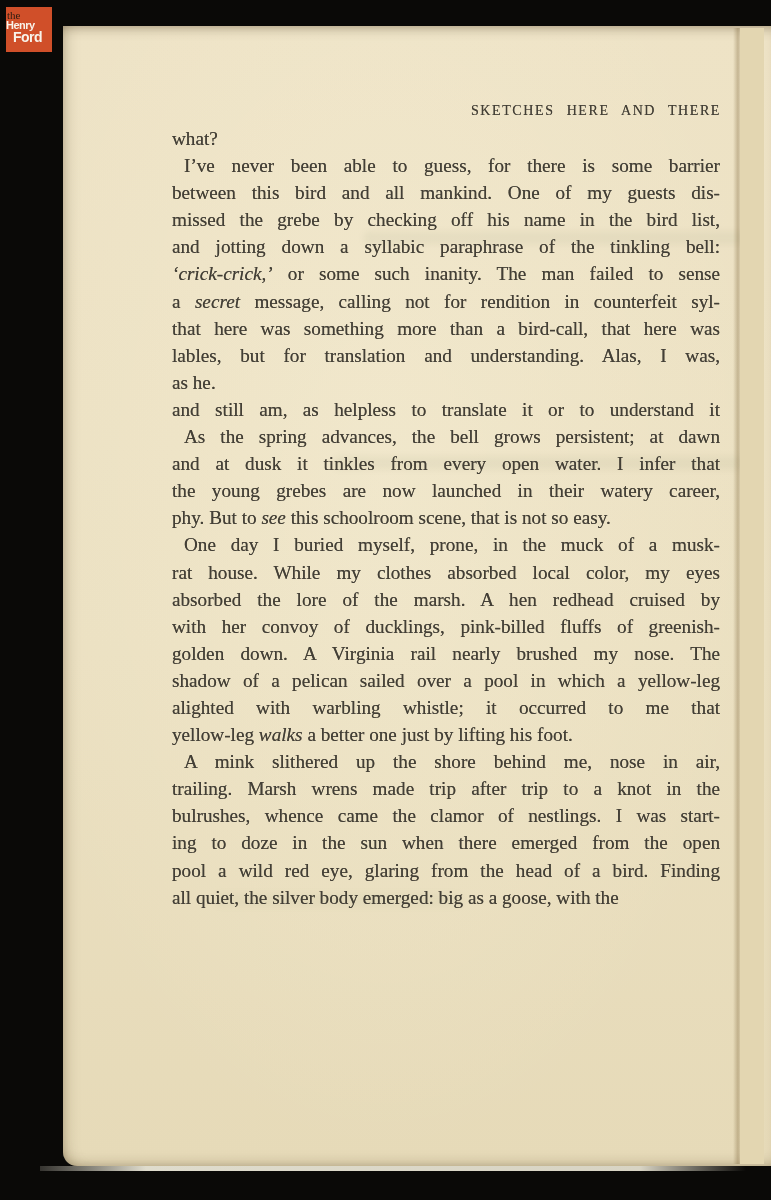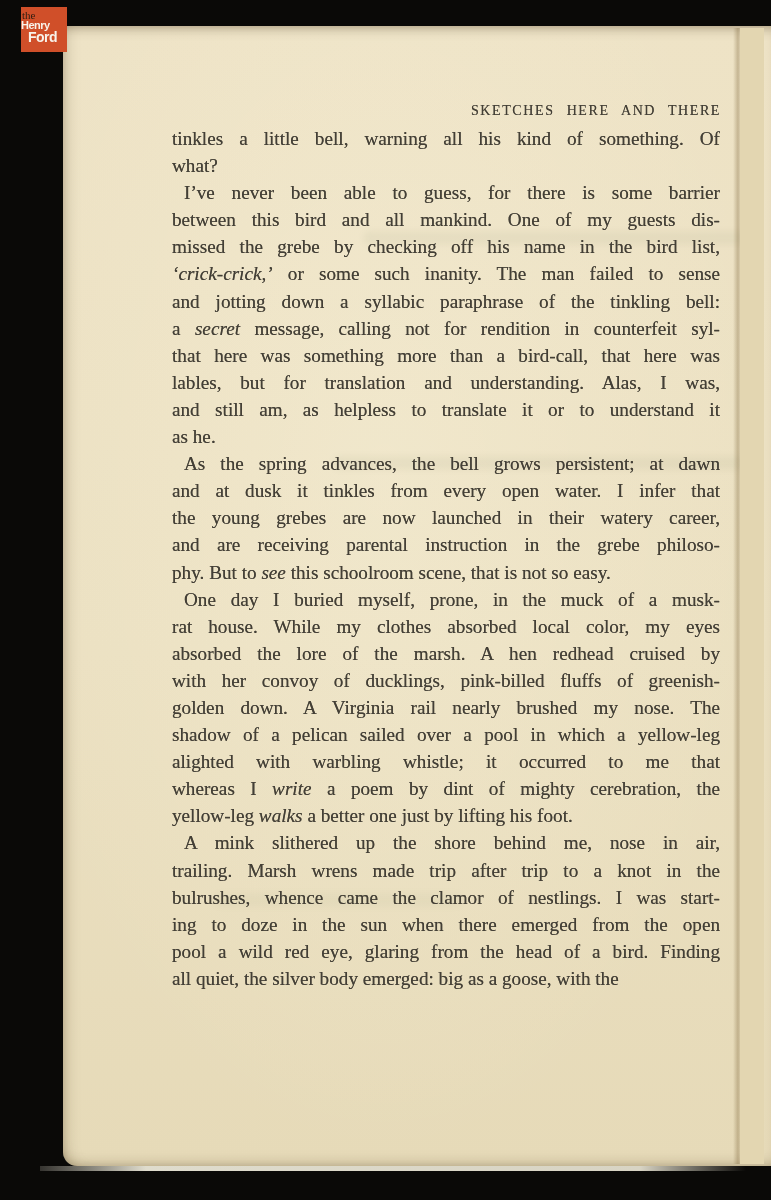--- a/index.html
+++ b/index.html
@@ -61,21 +61,20 @@
     background:linear-gradient(90deg, rgba(226,222,209,.2), #dfdccd 15%, #d8d4c4 85%, rgba(0,0,0,0));
   }
   
   .logo{
     position:absolute;
     left:6px; top:7px;
     width:46px; height:45px;
     background:var(--logo-orange,#d04f29);
     font-family:"Liberation Sans","DejaVu Sans",sans-serif;
     overflow:hidden;
-    margin-left:15px;
   }
   .logo .the{
     display:block;
     color:var(--logo-text-dark,#2e1d12);
     font-size:11px; line-height:10px;
     padding:3px 0 0 1px;
     font-family:"Liberation Serif",serif;
   }
   .logo .l1{
     display:block;
@@ -150,51 +149,48 @@
 <div class="page-main">
 
   <div class="ghost g1"></div>
   <div class="ghost g2"></div>
   <div class="ghost g3"></div>
 
   <div class="running-head">SKETCHES HERE AND THERE</div>
 
   <div class="text-block">
       <div class="para">
-        <div class="line first">tinkles a little bell, warning all his kind of something. Of</div>
         <div class="line last">what?</div>
       </div>
       <div class="para indent">
         <div class="line first">I’ve never been able to guess, for there is some barrier</div>
         <div class="line">between this bird and all mankind. One of my guests dis-</div>
         <div class="line">missed the grebe by checking off his name in the bird list,</div>
+        <div class="line">and jotting down a syllabic paraphrase of the tinkling bell:</div>
         <div class="line"><em>‘crick-crick,’</em> or some such inanity. The man failed to sense</div>
-        <div class="line">and jotting down a syllabic paraphrase of the tinkling bell:</div>
         <div class="line">a <em>secret</em> message, calling not for rendition in counterfeit syl-</div>
         <div class="line">that here was something more than a bird-call, that here was</div>
         <div class="line">lables, but for translation and understanding. Alas, I was,</div>
+        <div class="line last">as he.</div>
         <div class="line">and still am, as helpless to translate it or to understand it</div>
-        <div class="line last">as he.</div>
       </div>
       <div class="para indent">
         <div class="line first">As the spring advances, the bell grows persistent; at dawn</div>
         <div class="line">and at dusk it tinkles from every open water. I infer that</div>
         <div class="line">the young grebes are now launched in their watery career,</div>
-        <div class="line">and are receiving parental instruction in the grebe philoso-</div>
         <div class="line last">phy. But to <em>see</em> this schoolroom scene, that is not so easy.</div>
       </div>
       <div class="para indent">
         <div class="line first">One day I buried myself, prone, in the muck of a musk-</div>
         <div class="line">rat house. While my clothes absorbed local color, my eyes</div>
         <div class="line">absorbed the lore of the marsh. A hen redhead cruised by</div>
         <div class="line">with her convoy of ducklings, pink-billed fluffs of greenish-</div>
         <div class="line">golden down. A Virginia rail nearly brushed my nose. The</div>
         <div class="line">shadow of a pelican sailed over a pool in which a yellow-leg</div>
         <div class="line">alighted with warbling whistle; it occurred to me that</div>
-        <div class="line">whereas I <em>write</em> a poem by dint of mighty cerebration, the</div>
         <div class="line last">yellow-leg <em>walks</em> a better one just by lifting his foot.</div>
       </div>
       <div class="para indent">
         <div class="line first">A mink slithered up the shore behind me, nose in air,</div>
         <div class="line">trailing. Marsh wrens made trip after trip to a knot in the</div>
         <div class="line">bulrushes, whence came the clamor of nestlings. I was start-</div>
         <div class="line">ing to doze in the sun when there emerged from the open</div>
         <div class="line">pool a wild red eye, glaring from the head of a bird. Finding</div>
         <div class="line last">all quiet, the silver body emerged: big as a goose, with the</div>
       </div>

